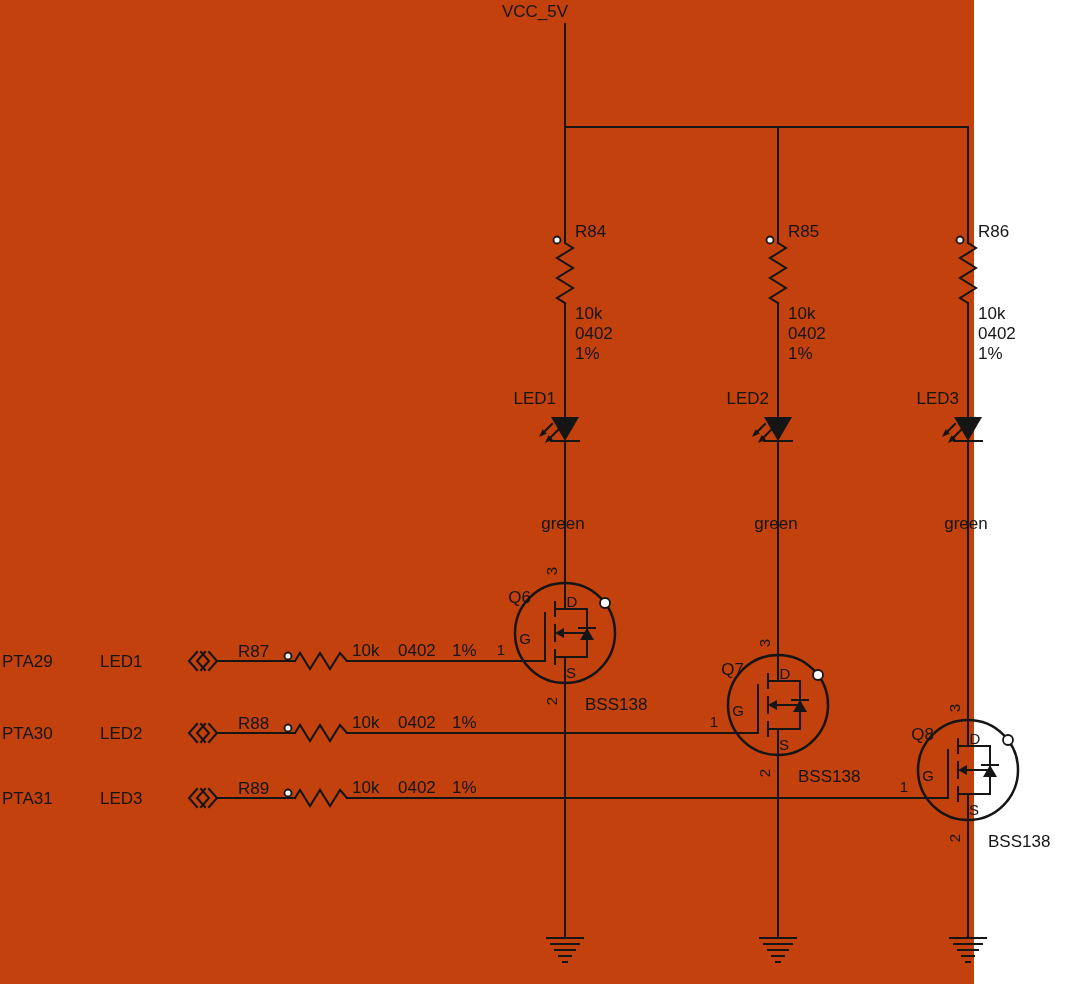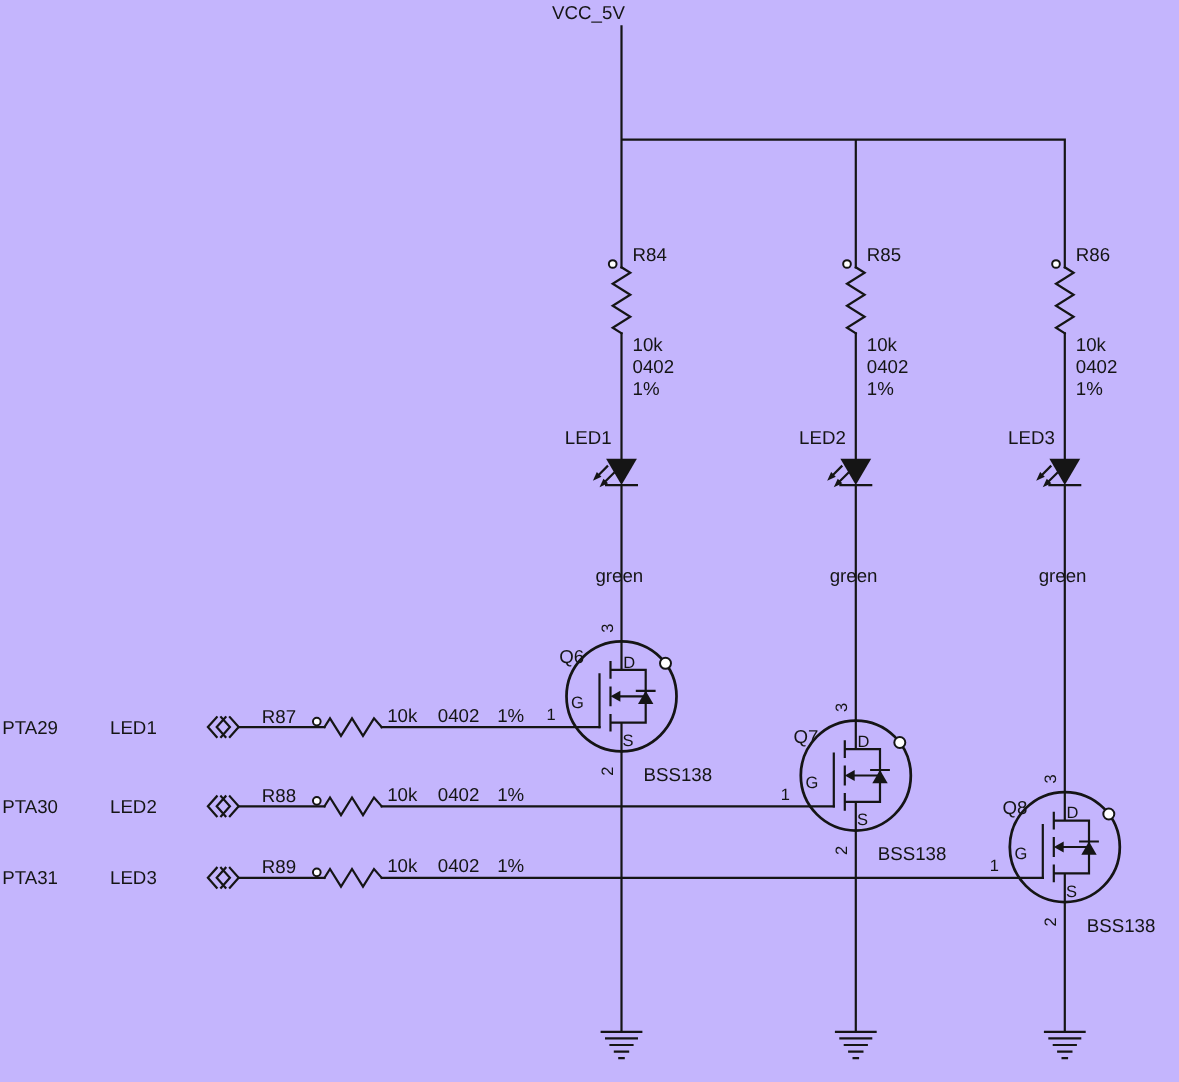--- a/index.html
+++ b/index.html
@@ -1,17 +1,17 @@
 <!DOCTYPE html>
 <html><head>
 <meta charset="utf-8">
 <title>LED Driver Schematic</title>
 <style>
   html, body { margin: 0; padding: 0; background: #ffffff; }
-  .canvas-wrap { width: 1072px; height: 984px; background: #c4b5fd; }
+  .canvas-wrap { width: 974px; height: 984px; background: #c2410c; }
   svg { display: block; }
   .wire { stroke: #151515; stroke-width: 2; fill: none; stroke-linecap: square; }
   .outline { stroke: #151515; stroke-width: 2.5; fill: none; }
   .pin-circle { stroke: #151515; stroke-width: 1.8; fill: #ffffff; }
   .fill { fill: #151515; stroke: none; }
   text {
     font-family: "Liberation Sans", "DejaVu Sans", sans-serif;
     font-size: 17px;
     fill: #151515;
   }

